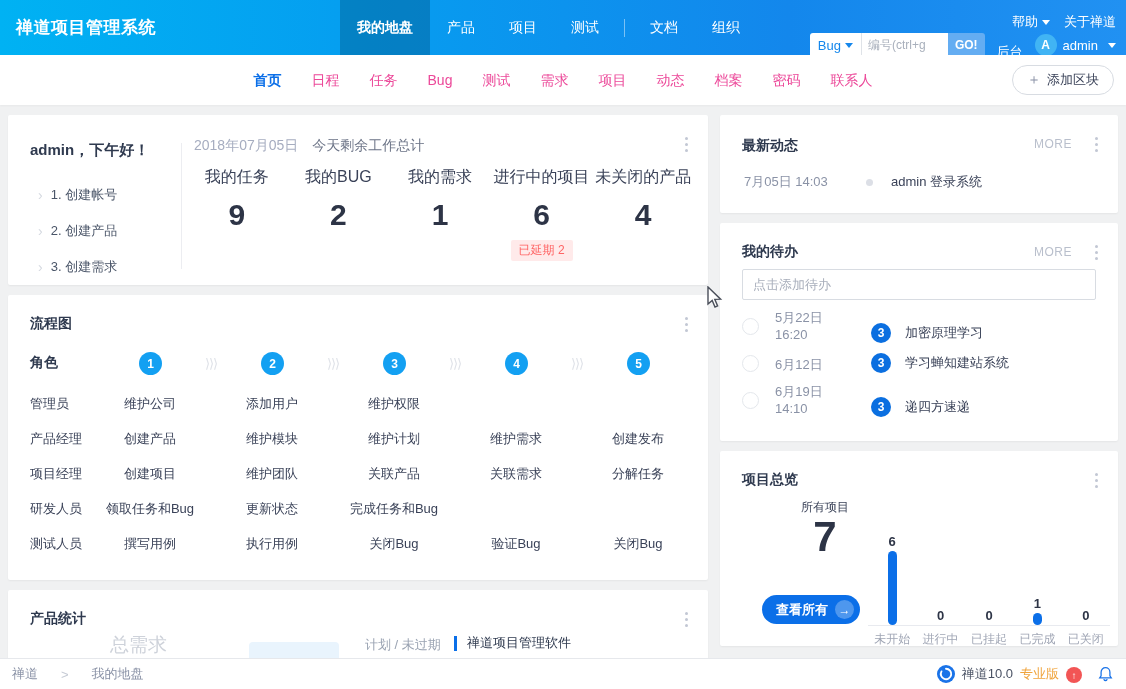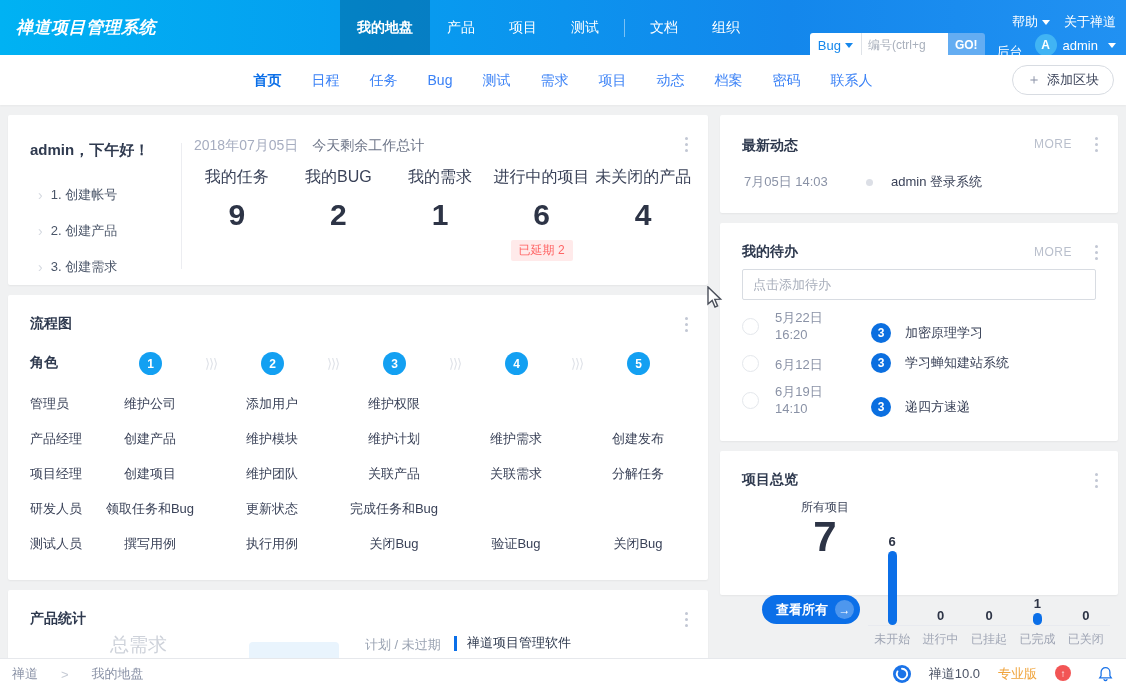--- a/index.html
+++ b/index.html
@@ -8,41 +8,41 @@
     font-family:"Liberation Sans","DejaVu Sans",sans-serif;
     font-size:13px; color:#3a4258; background:#f0f1f2;
     display:flex; flex-direction:column; position:relative;
   }
   
   .topbar {
     height:55px; flex:0 0 55px; position:relative;
     background:linear-gradient(90deg,#00b2f3 0%,#059ff0 30%,#1387ec 70%,#2191f2 100%);
     color:#fff; display:flex; align-items:center;
   }
-  .brand { font-size:17px; font-weight:bold; padding-left:16px; letter-spacing:.5px;font-style:italic; }
+  .brand { font-size:17px; font-weight:bold; padding-left:16px; letter-spacing:.5px; }
   .topnav { position:absolute; left:340px; top:0; height:55px; display:flex; align-items:stretch; }
   .topnav .tn-item { line-height:55px; padding:0 17px; font-size:14px; cursor:pointer; color:#fff; }
   .topnav .tn-item.active { background:rgba(0,0,0,.18); font-weight:bold; }
   .tn-divider { width:1px; height:18px; background:rgba(255,255,255,.45); align-self:center; margin:0 8px; }
   .topbar-right { position:absolute; right:10px; top:4px; display:flex; flex-direction:column; align-items:flex-end; }
   .tr-row1 { display:flex; align-items:center; gap:14px; font-size:13px; height:22px; }
   .tr-row2 { display:flex; align-items:center; gap:12px; margin-top:3px; }
   .caret { display:inline-block; width:0; height:0; border-left:4px solid transparent; border-right:4px solid transparent; border-top:5px solid #fff; margin-left:4px; vertical-align:middle; }
   .searchbox { display:flex; align-items:stretch; height:25px; border-radius:3px; overflow:hidden; }
   .sb-type { background:#fff; color:#1587ec; display:flex; align-items:center; padding:0 8px; font-size:13px; cursor:pointer; border-right:1px solid #dfe3e8; }
   .sb-type .caret { border-top-color:#1587ec; }
   .sb-input { border:none; outline:none; width:86px; padding:0 6px; font-size:12px; color:#333; background:#fff; }
   .sb-input::placeholder { color:#a9b0bc; }
   .sb-go { background:#64adf2; color:#fff; border:none; font-size:12px; font-weight:bold; padding:0 7px; cursor:pointer; }
   .avatar { width:22px; height:22px; border-radius:50%; background:#41b4f4; color:#fff; font-size:12px; font-weight:bold; display:flex; align-items:center; justify-content:center; }
   .user-wrap { display:flex; align-items:center; gap:6px; cursor:pointer; }
   .link-white { color:#fff; cursor:pointer;margin-top:14px; }
   
   .subnav { height:50px; flex:0 0 50px; background:#fff; position:relative; display:flex; align-items:center; justify-content:center; box-shadow:0 1px 2px rgba(0,0,0,.04); }
-  .subnav .sn-item { padding:0 15px; font-size:14px; color:#3b82f6; cursor:pointer; line-height:50px; }
+  .subnav .sn-item { padding:0 15px; font-size:14px; color:#ec4899; cursor:pointer; line-height:50px; }
   .subnav .sn-item.active { color:#0b6fe8; font-weight:bold; }
   .add-block { position:absolute; right:12px; top:10px; height:30px; border:1px solid #d8dce2; border-radius:16px; background:#fff; display:flex; align-items:center; padding:0 14px; gap:6px; color:#3a4258; font-size:13px; cursor:pointer; }
   .add-block .plus { color:#8a92a6; font-size:14px; }
   
   .main { flex:1 1 auto; overflow:hidden; padding:10px 8px 0 8px; display:flex; gap:12px; }
   .col-left { width:700px; flex:0 0 700px; }
   .col-right { flex:1; }
   .panel { background:#fff; border-radius:2px; box-shadow:0 1px 2px rgba(0,0,0,.05); position:relative; margin-bottom:10px; }
   .panel-title { font-size:14px; font-weight:bold; color:#2f3a4f; }
   .kebab { position:absolute; right:18px; top:20px; display:flex; flex-direction:column; gap:3px; cursor:pointer; padding:2px; }
@@ -94,37 +94,37 @@
   .p-todo .panel-title { position:absolute; left:22px; top:20px; }
   .todo-input { position:absolute; left:22px; right:22px; top:46px; height:31px; border:1px solid #d8dce2; border-radius:2px; padding:0 10px; font-size:13px; color:#333; outline:none; }
   .todo-input::placeholder { color:#a8aebb; }
   .todo-list { position:absolute; left:22px; right:16px; top:86px; }
   .todo-item { display:flex; align-items:flex-end; margin-bottom:10px; cursor:pointer; }
   .todo-check { width:17px; height:17px; border:1px solid #e4e7ec; border-radius:50%; flex:0 0 17px; align-self:center; }
   .todo-date { width:96px; margin-left:16px; color:#8a92a6; font-size:13px; line-height:17px; }
   .todo-pri { width:20px; height:20px; border-radius:50%; background:#0b6fe0; color:#fff; font-size:12px; font-weight:bold; display:flex; align-items:center; justify-content:center; flex:0 0 20px; }
   .todo-text { margin-left:14px; color:#3a4258; font-size:13px; line-height:20px; }
   
-  .p-projects { height:144px; }
+  .p-projects { height:195px; }
   .p-projects .panel-title { position:absolute; left:22px; top:20px; }
   .proj-all-label { position:absolute; left:50px; top:48px; width:110px; text-align:center; color:#3a4258; font-size:12px; }
   .proj-all-value { position:absolute; left:50px; top:62px; width:110px; text-align:center; font-size:42px; font-weight:bold; color:#2d3446; }
   .view-all { position:absolute; left:42px; top:144px; height:29px; border:none; border-radius:15px; background:#0b6fe8; color:#fff; font-size:13px; font-weight:bold; display:flex; align-items:center; gap:7px; padding:0 6px 0 14px; cursor:pointer; }
   .view-all .va-circle { width:19px; height:19px; border-radius:50%; background:rgba(255,255,255,.28); display:flex; align-items:center; justify-content:center; font-size:12px; font-weight:normal; }
   .chart { position:absolute; left:148px; right:8px; top:78px; display:flex; }
   .bar-col { flex:1; display:flex; flex-direction:column; align-items:center; }
   .bar-top { height:97px; width:100%; display:flex; flex-direction:column; justify-content:flex-end; align-items:center; border-bottom:1px solid #e8eaef; }
   .bar-value { font-size:13px; font-weight:bold; color:#2d3446; margin-bottom:2px; }
   .bar { width:9px; border-radius:5px; background:#0b6fe8; }
   .bar-label { font-size:12px; color:#a0a6b5; margin-top:5px; }
   
   .footer { height:31px; flex:0 0 31px; background:#fff; border-top:1px solid #e6e8ec; display:flex; align-items:center; padding:0 12px; position:relative; z-index:2; }
   .crumb { display:flex; align-items:center; gap:23px; font-size:13px; color:#8a92a6; }
   .crumb .sep { color:#c5cad4; }
-  .footer-right { margin-left:auto; display:flex; align-items:flex-start; gap:18px; }
+  .footer-right { margin-left:auto; display:flex; align-items:flex-end; gap:7px; }
   .f-version { color:#4a5264; font-size:13px; }
   .f-edition { color:#f0a43c; font-size:13px; cursor:pointer; }
   .f-upgrade { width:16px; height:16px; border-radius:50%; background:#f25555; color:#fff; font-size:10px; font-weight:bold; display:flex; align-items:center; justify-content:center; cursor:pointer; }
   .f-bell { margin-left:8px; cursor:pointer; display:flex; align-items:center; }
   
   .cursor { position:absolute; left:706px; top:286px; z-index:50; pointer-events:none; }
 </style>
 </head>
 <body>
 

